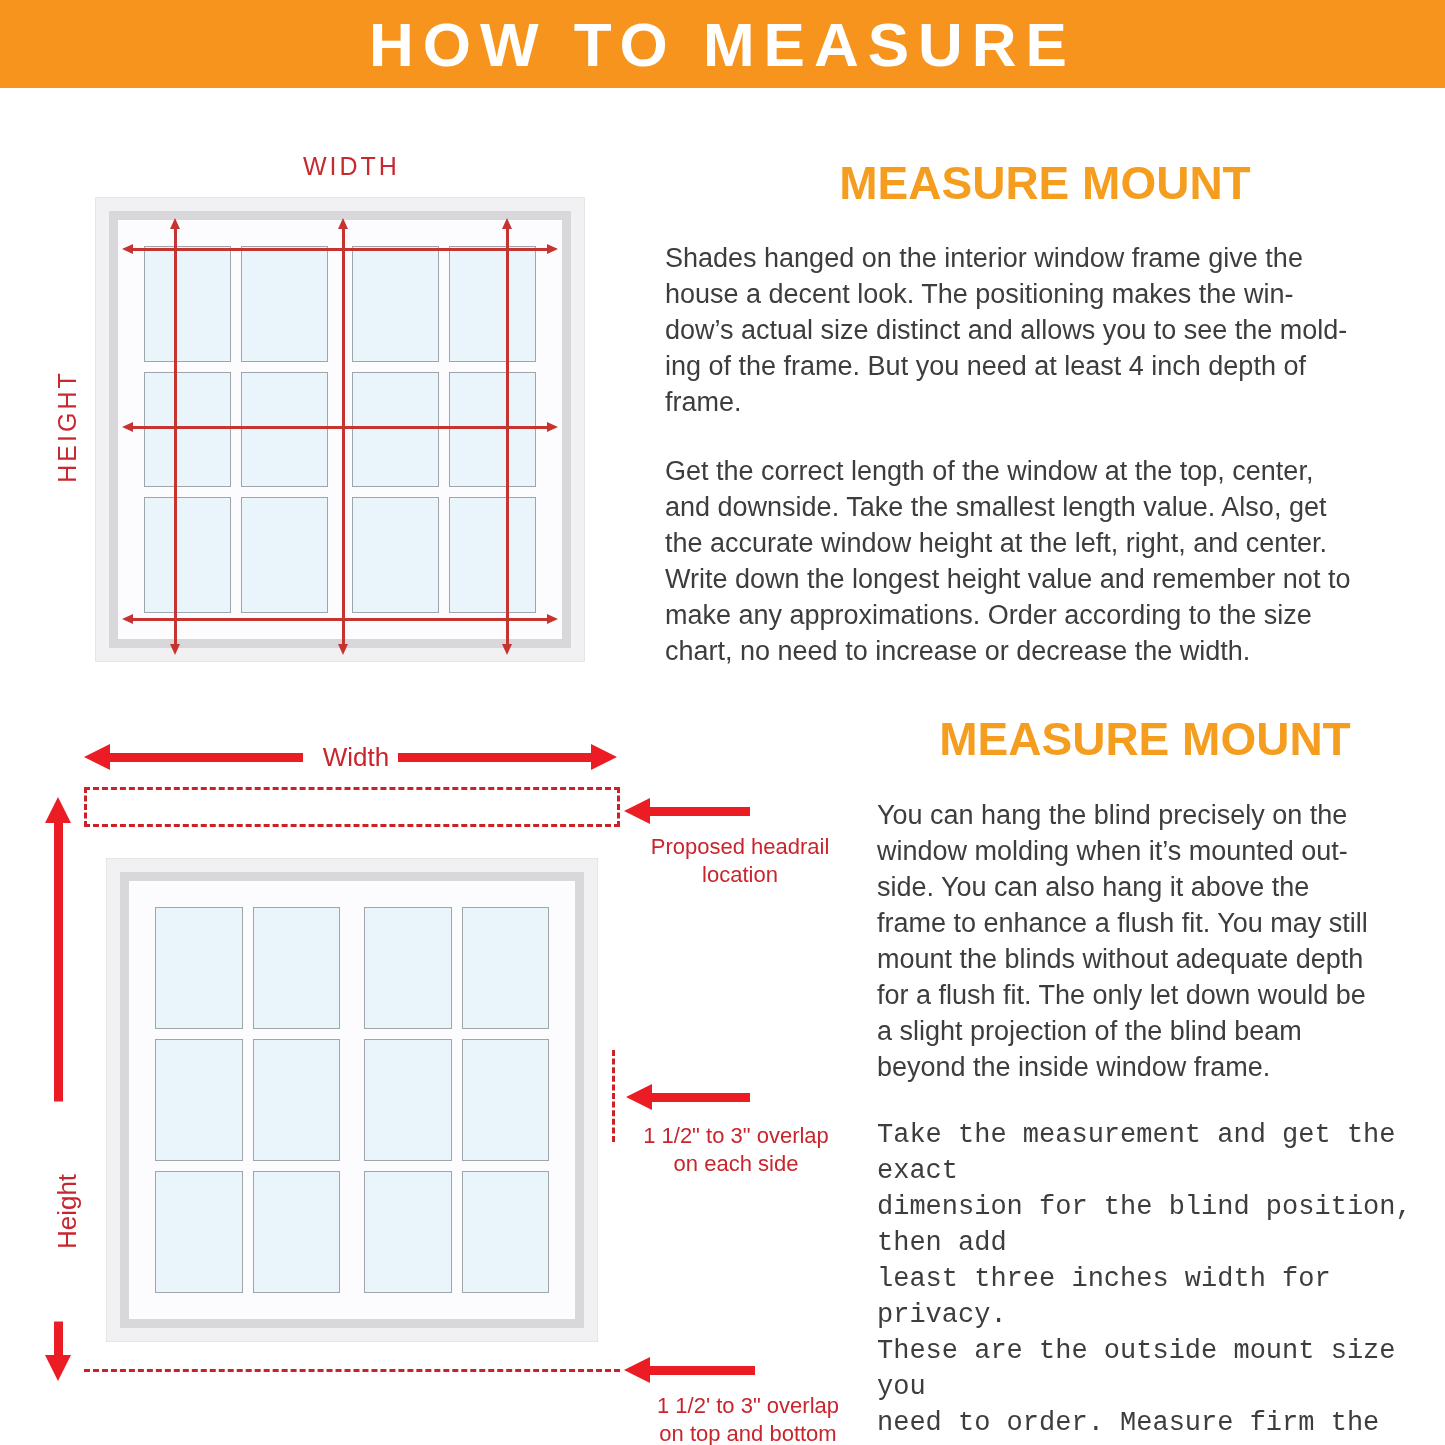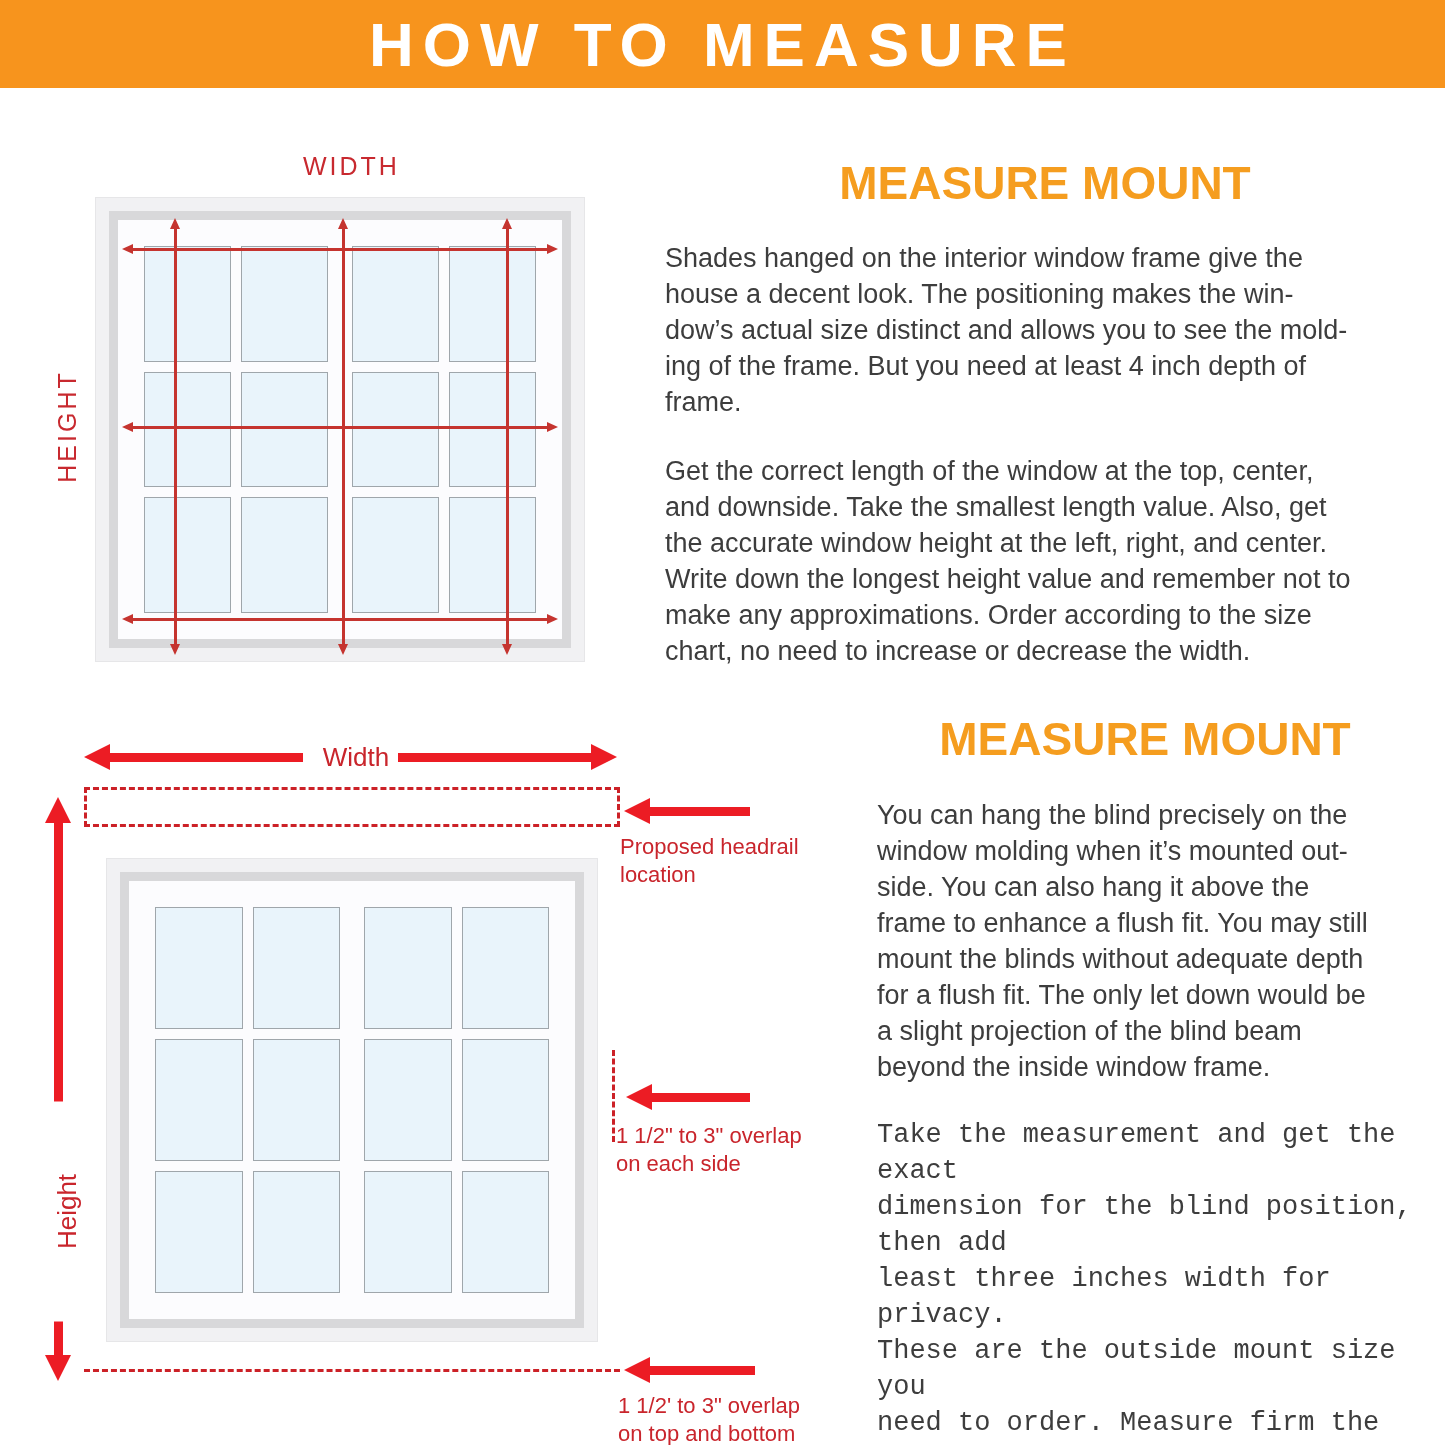--- a/index.html
+++ b/index.html
@@ -9,21 +9,21 @@
   
   .banner{position:absolute;left:0;top:0;width:1445px;height:88px;background:#f7941d;
           display:flex;align-items:center;justify-content:center;}
   .banner-title{color:#ffffff;font-weight:bold;font-size:62px;letter-spacing:9px;white-space:nowrap;}
 
   
   .section-heading{position:absolute;color:#f59d1f;font-weight:bold;font-size:46px;text-align:center;white-space:nowrap;}
   .para{position:absolute;font-size:27px;line-height:36px;white-space:pre-line;color:#3d3d3d;}
 
   
-  .red-label{position:absolute;color:#c9252c;font-size:22px;line-height:28px;white-space:pre-line;}
+  .red-label{position:absolute;color:#c9252c;font-size:22px;line-height:28px;white-space:pre-line;text-align:center;}
   .cap-label{position:absolute;color:#c8292f;font-size:25px;letter-spacing:3px;white-space:nowrap;}
   .mid-label{position:absolute;color:#c9252c;font-size:26px;white-space:nowrap;}
   .rot{transform:rotate(-90deg);transform-origin:center;text-align:center;}
 
   
   .win{position:absolute;background:#f1f1f3;border:1px solid #e6e6e8;box-sizing:border-box;padding:13px;}
   .win-mid{width:100%;height:100%;background:#d8d8da;box-sizing:border-box;padding:9px;}
   .win-white{width:100%;height:100%;background:#fcfcfe;box-sizing:border-box;padding:26px;}
   .sash-area{width:100%;height:100%;display:flex;}
   .sash{flex:1;display:grid;grid-template-columns:1fr 1fr;grid-template-rows:1fr 1fr 1fr;gap:10px;}

